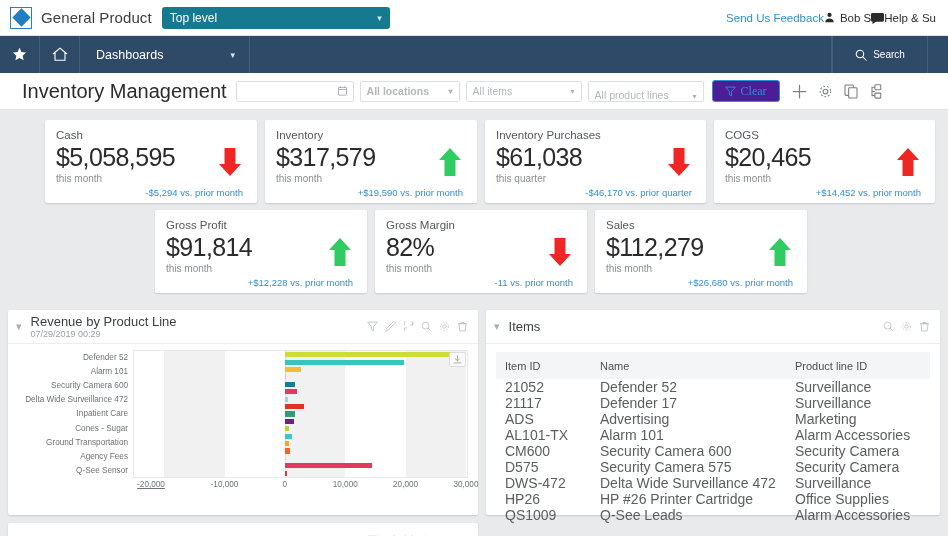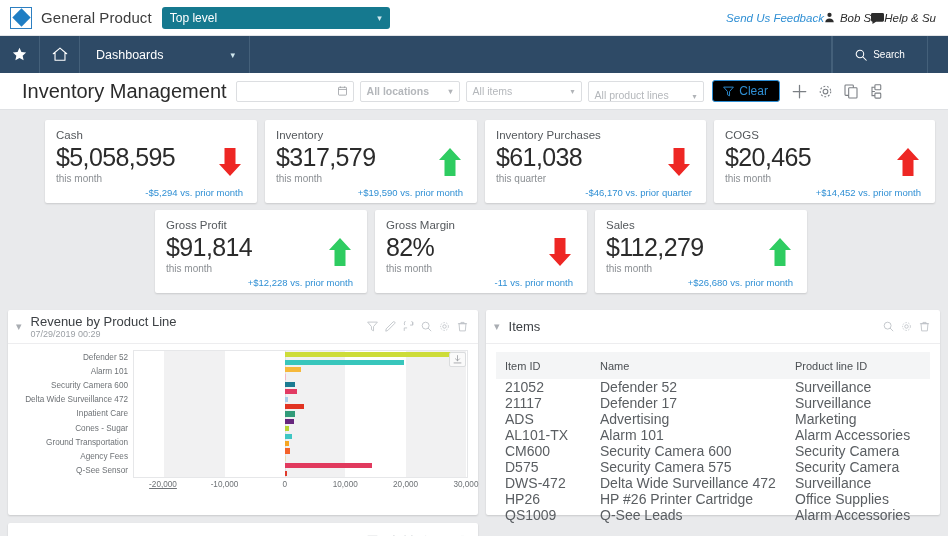--- a/index.html
+++ b/index.html
@@ -35,21 +35,21 @@
   .toplevel-select {
     margin-left: 10px; width: 228px; height: 22px;
     background: #15798f; border-radius: 3px;
     display: flex; align-items: center; justify-content: space-between;
     padding: 0 8px; cursor: pointer;
   }
   .toplevel-select span.lbl { color: #fff; font-size: 12px; }
   .caret-w { color: #cfe7ed; font-size: 9px; }
   .top-right {
     margin-left: auto; display: flex; align-items: flex-end; 
-    white-space: nowrap; overflow: hidden; font-style: italic;
+    white-space: nowrap; overflow: hidden;
   }
   .feedback-link { color: #2f8fd4; font-size: 11.5px; cursor: pointer; }
   .user-chip { display: flex; align-items: center; gap: 5px; font-size: 11.5px; color: #2c2c2c; cursor:pointer;}
   .icon-dark { color: #2c2c2c; display:flex; align-items:center;}
   .help-link { font-size: 11.5px; color: #2c2c2c; cursor: pointer; }
 
   
   .navbar {
     height: 37px; background: #2e4a66; display: flex; align-items: stretch;
   }
@@ -85,21 +85,21 @@
   }
   .fld.date  { width: 118px; color: #8d9094; }
   .fld.loc   { width: 100px; font-weight: bold; }
   .fld.items { width: 116px; }
   .fld.plines{ width: 116px; align-items: flex-end; }
   .fld .cv { font-size: 8px; color: #b0b3b7; }
   .clear-btn {
     height: 22px; min-width: 68px; border: 1px solid #2f8fd4; border-radius: 3px;
     color: #2f8fd4; font-size: 12px; display: flex; align-items: center;
     justify-content: center; gap: 5px; margin-left: 8px; cursor: pointer;
-    background: #000000; padding: 0 8px;
+    background: #4c1d95; padding: 0 8px; font-family: Liberation Serif, serif;
   }
   .hdr-icons { display: flex; align-items: center; gap: 11px; margin-left: 12px; color: #7b7f84;}
   .hdr-icons > span { cursor: pointer; display: flex; align-items: center; }
 
   
   .kpi-area { padding: 10px 0 8px 0; }
   .kpi-row { display: flex; }
   .kpi-row.r1 { padding-left: 45px; gap: 8px; }
   .kpi-row.r2 { padding-left: 155px; gap: 8px; margin-top: 7px; }
   .kpi-card {
@@ -443,21 +443,21 @@
             <div class="bar" style="background: rgb(184, 212, 51); left: 150.877px; width: 4.58667px; top: 75.2235px;"></div>
             <div class="bar" style="background: rgb(63, 198, 196); left: 150.877px; width: 7.54386px; top: 82.6353px;"></div>
             <div class="bar" style="background: rgb(245, 166, 35); left: 150.877px; width: 3.74175px; top: 90.0471px;"></div>
             <div class="bar" style="background: rgb(244, 98, 42); left: 150.877px; width: 4.82807px; top: 97.4588px;"></div>
             <div class="bar" style="background: rgb(232, 224, 176); left: 150.877px; width: 1.5px; top: 104.871px;"></div>
             <div class="bar" style="background: rgb(225, 58, 94); left: 150.877px; width: 87.5088px; top: 112.282px;"></div>
             <div class="bar" style="background: rgb(224, 59, 44); left: 150.877px; width: 1.68982px; top: 119.694px;"></div>
           </div>
       </div>
       <div class="val-axis" id="valAxis">
-          <div style="left: 30px; text-decoration: underline;">-20,000</div>
+          <div style="left: 18px; text-decoration: underline;">-20,000</div>
           <div style="left: 91.5263px;">-10,000</div>
           <div style="left: 151.877px;">0</div>
           <div style="left: 212.228px;">10,000</div>
           <div style="left: 272.579px;">20,000</div>
           <div style="left: 332.93px;">30,000</div>
         </div>
       <div class="chart-dl-btn">
         <svg width="9" height="9" viewBox="0 0 12 12">
           <path d="M6 0.8v6.6M3.3 5.1L6 7.8l2.7-2.7M1.4 10.6h9.2" fill="none" stroke="#9a9da1" stroke-width="1.1" stroke-linecap="round" stroke-linejoin="round"></path>
         </svg>

